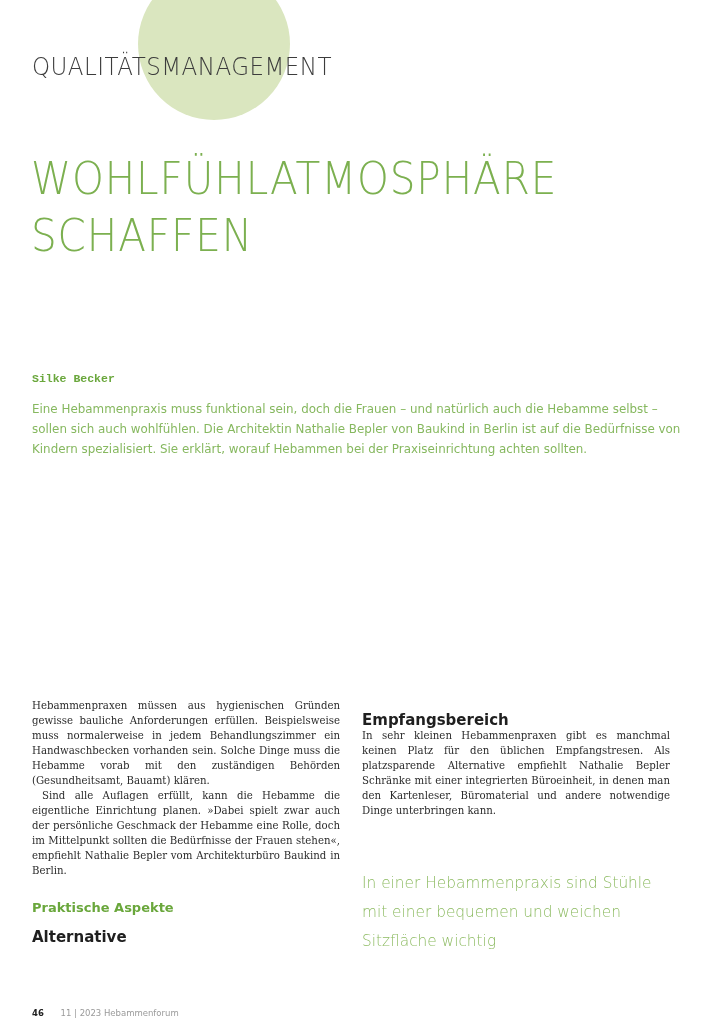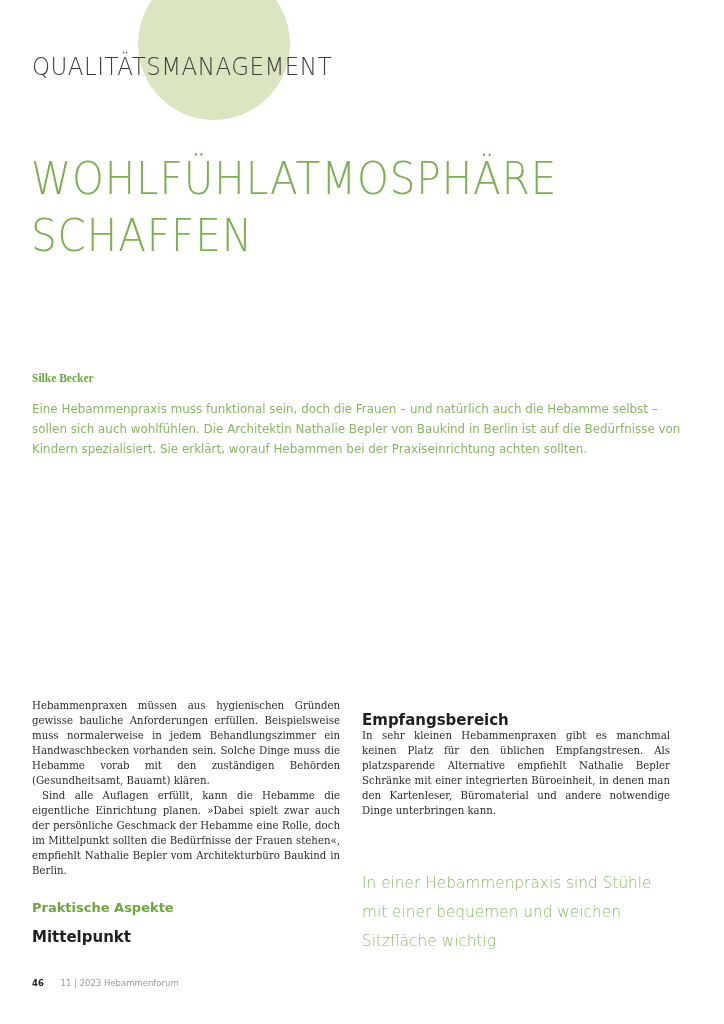--- a/index.html
+++ b/index.html
@@ -1,32 +1,32 @@
 <!DOCTYPE html>
 <html><head>
 <meta charset="utf-8">
 <style>
   html, body { margin:0; padding:0; background:#ffffff; }
   body { width:724px; height:1024px; position:relative; overflow:hidden; font-family:"DejaVu Sans", sans-serif; }
   .circle { position:absolute; left:138px; top:-32px; width:152px; height:152px; border-radius:50%; background:#dae6bf; z-index:0; }
   .section-label { position:absolute; left:32px; top:52px; font-family:"DejaVu Sans", sans-serif; font-weight:200; font-size:25px; letter-spacing:0.5px; color:#3c3c3c; z-index:1; transform:scaleX(0.92); transform-origin:left; white-space:nowrap; }
   .title { position:absolute; left:31px; top:150px; font-family:"DejaVu Sans", sans-serif; font-weight:200; font-size:45px; line-height:57px; color:#7cb050; letter-spacing:1px; transform:scaleX(0.9); transform-origin:left; white-space:nowrap; }
-  .author { position:absolute; left:32px; top:372px; font-family:Liberation Serif, serif; font-weight:bold; font-size:11.5px; color:#6aa73c; }
+  .author { position:absolute; left:32px; top:372px; font-family:Liberation Mono, monospace; font-weight:bold; font-size:11.5px; color:#6aa73c; }
   .lead { position:absolute; left:32px; top:399px; width:680px; font-family:"DejaVu Sans", sans-serif; font-size:12.4px; line-height:20px; color:#86b85f; transform:scaleX(0.96); transform-origin:left; }
   .col { position:absolute; top:698px; width:308px; font-family:"DejaVu Serif", serif; font-size:10.2px; line-height:15px; color:#2b2b2b; text-align:justify; }
   .col p { margin:0; }
   .col .indent { text-indent:10px; }
   .col-left { left:32px; }
   .col-right { left:362px; }
   .subhead-green { font-family:"DejaVu Sans", sans-serif; font-weight:bold; font-size:13px; color:#6aa73c; margin-top:0; }
   .subhead-dark { font-family:"DejaVu Sans", sans-serif; font-weight:bold; font-size:15px; color:#1f1f1f; }
   .gap { height:15px; }
   .gap2 { height:22px; }
   .pullquote { position:absolute; left:362px; top:868px; width:320px; font-family:"DejaVu Sans", sans-serif; font-size:16.5px; line-height:29px; color:#8dbb62; font-weight:300; transform:scaleX(0.93); transform-origin:left; }
-  .footer { position:absolute; left:32px; top:978px; font-family:"DejaVu Sans", sans-serif; font-size:8.5px; color:#9a9a9a; white-space:nowrap; }
+  .footer { position:absolute; left:32px; top:1008px; font-family:"DejaVu Sans", sans-serif; font-size:8.5px; color:#9a9a9a; white-space:nowrap; }
   .footer .page { font-weight:bold; color:#222; margin-right:14px; }
 </style>
 </head>
 <body>
 
 <div class="circle"></div>
 <div class="section-label">QUALITÄTSMANAGEMENT</div>
 
 <div class="title">
   <div>WOHLFÜHLATMOSPHÄRE</div>
@@ -35,21 +35,21 @@
 
 <div class="author">Silke Becker</div>
 <div class="lead">Eine Hebammenpraxis muss funktional sein, doch die Frauen – und natürlich auch die Hebamme selbst – sollen sich auch wohlfühlen. Die Architektin Nathalie Bepler von Baukind in Berlin ist auf die Bedürfnisse von Kindern spezialisiert. Sie erklärt, worauf Hebammen bei der Praxiseinrichtung achten sollten.</div>
 
 <div class="col col-left">
   <p>Hebammenpraxen müssen aus hygienischen Gründen gewisse bauliche Anforderungen erfüllen. Beispielsweise muss normalerweise in jedem Behandlungszimmer ein Handwaschbecken vorhanden sein. Solche Dinge muss die Hebamme vorab mit den zuständigen Behörden (Gesundheitsamt, Bauamt) klären.</p>
   <p class="indent">Sind alle Auflagen erfüllt, kann die Hebamme die eigentliche Einrichtung planen. »Dabei spielt zwar auch der persönliche Geschmack der Hebamme eine Rolle, doch im Mittelpunkt sollten die Bedürfnisse der Frauen stehen«, empfiehlt Nathalie Bepler vom Architekturbüro Baukind in Berlin.</p>
   <div class="gap2"></div>
   <div class="subhead-green">Praktische Aspekte</div>
   <div class="gap"></div>
-  <div class="subhead-dark">Mittelpunkt</div>
+  <div class="subhead-dark">Alternative</div>
 </div>
 
 <div class="col col-right">
   <div class="gap"></div>
   <div class="subhead-dark">Empfangsbereich</div>
   <p>In sehr kleinen Hebammenpraxen gibt es manchmal keinen Platz für den üblichen Empfangstresen. Als platzsparende Alternative empfiehlt Nathalie Bepler Schränke mit einer integrierten Büroeinheit, in denen man den Kartenleser, Büromaterial und andere notwendige Dinge unterbringen kann.</p>
 </div>
 
 <div class="pullquote">In einer Hebammenpraxis sind Stühle mit einer bequemen und weichen Sitzfläche wichtig</div>
 

